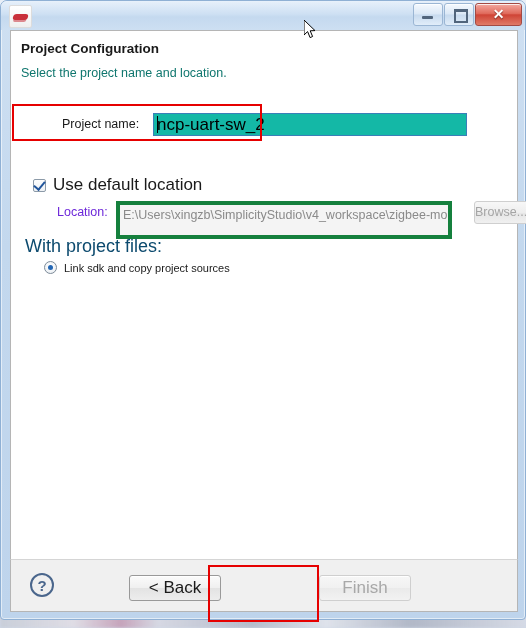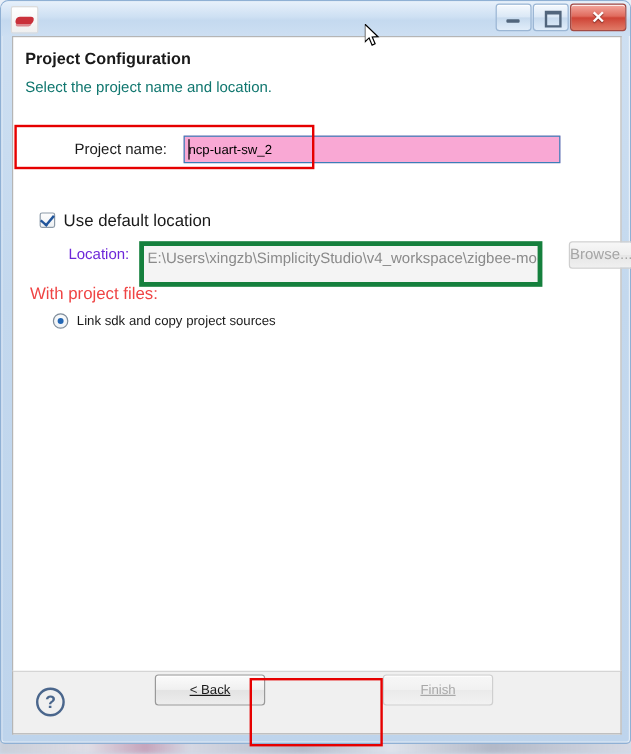--- a/index.html
+++ b/index.html
@@ -167,23 +167,23 @@
     left: 4px; top: 4px;
     font-size: 12.5px;
     color: #1a1a1a;
   }
   .inp-projname {
     position: absolute;
     left: 95px; top: 0;
     width: 314px; height: 23px;
     box-sizing: border-box;
     border: 1px solid #3a7fb8;
-    background: #f9a8d4;
-    font-family: "Liberation Sans", sans-serif;
-    font-size: 11px;
+    background: #14b8a6;
+    font-family: "Liberation Sans", sans-serif;
+    font-size: 17px;
     color: #000000;
     padding: 0 3px;
     outline: none;
   }
   .caret {
     position: absolute;
     left: 99px; top: 3px;
     width: 1px; height: 17px;
     background: #000;
   }
@@ -205,21 +205,21 @@
   }
   .checkbox .tick {
     position: absolute;
     left: 2px; top: -1px;
     width: 5px; height: 9px;
     border: solid #21559b;
     border-width: 0 2px 2px 0;
     transform: rotate(40deg);
   }
   .chk-label {
-    font-size: 14px;
+    font-size: 17px;
     color: #1a1a1a;
   }
 
   .row-location {
     position: absolute;
     left: 10px; top: 170px;
     width: 488px; height: 24px;
   }
   .lbl-location {
     position: absolute;
@@ -254,22 +254,22 @@
     font-size: 12.5px;
     color: #a5a5a5;
     text-align: left;
     line-height: 21px;
     margin-left: 16px;
   }
 
   .lbl-section {
     position: absolute;
     left: 14px; top: 205px;
-    font-size: 14px;
-    color: #ef4444;
+    font-size: 18px;
+    color: #0c4a6e;
   }
   .radio-row {
     position: absolute;
     left: 33px; top: 230px;
     display: flex;
     align-items: center;
   }
   .radio {
     position: relative;
     width: 13px; height: 13px;
@@ -310,34 +310,33 @@
     border-radius: 50%;
     color: #4a668c;
     font-size: 15px;
     font-weight: bold;
     text-align: center;
     line-height: 22px;
     box-sizing: border-box;
   }
   .dlg-btn {
     position: absolute;
-    top: 2px;
+    top: 15px;
     width: 92px;
     height: 26px;
     box-sizing: border-box;
     border: 1px solid #999999;
     border-radius: 3px;
     background: linear-gradient(180deg,#fbfbfb 0%,#f0f0f0 48%,#e3e3e3 52%,#ededed 100%);
     font-family: "Liberation Sans", sans-serif;
-    font-size: 11px;
+    font-size: 17px;
     color: #1a1a1a;
     text-align: center;
     line-height: 24px;
     box-shadow: inset 0 1px 0 rgba(255,255,255,.9);
-    text-decoration: underline;
   }
   .dlg-btn.back   { left: 118px; }
   .dlg-btn.next   {
     left: 216px;
     border: 1px solid #2aa3dd;
     background: linear-gradient(180deg,#f2fbff 0%,#e3f4fd 45%,#cfebfa 52%,#e9f7ff 100%);
     box-shadow: inset 0 0 0 1px rgba(255,255,255,.85), 0 0 0 1px rgba(80,180,230,.35);
   }
   .dlg-btn.finish {
     left: 308px;

